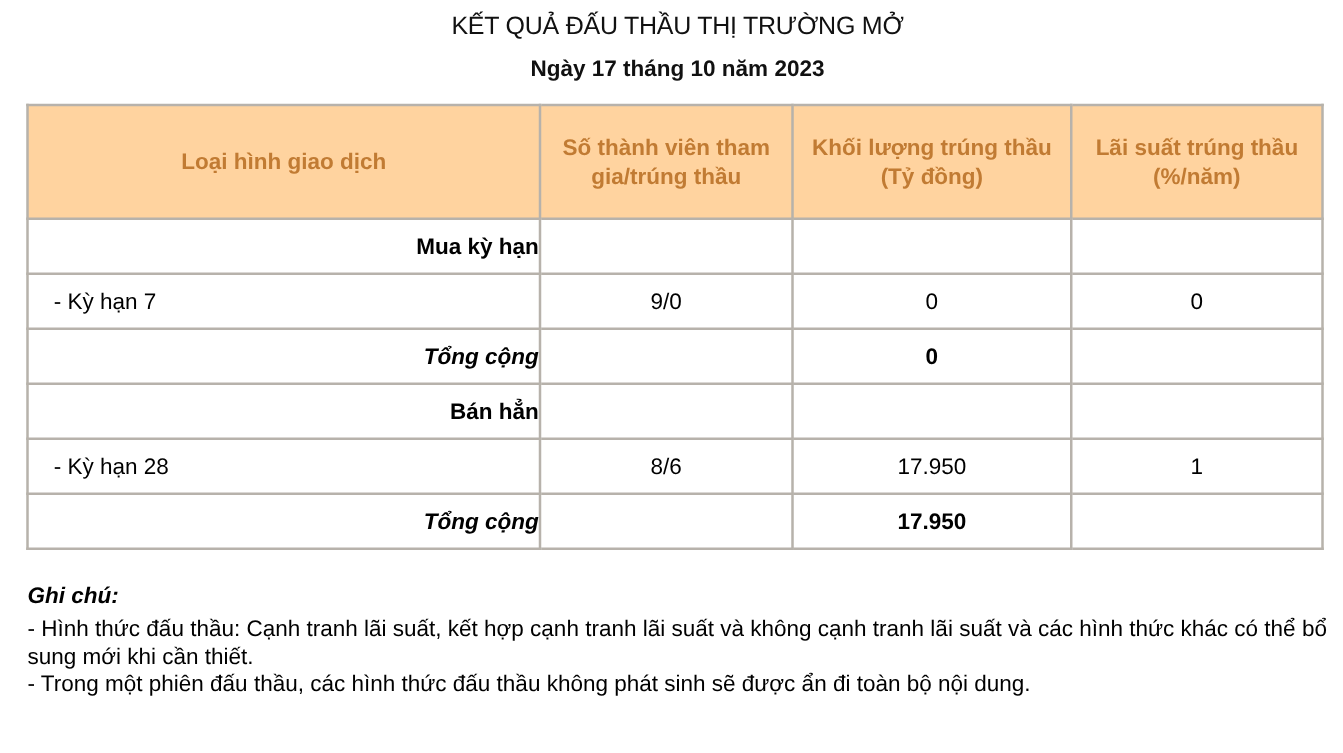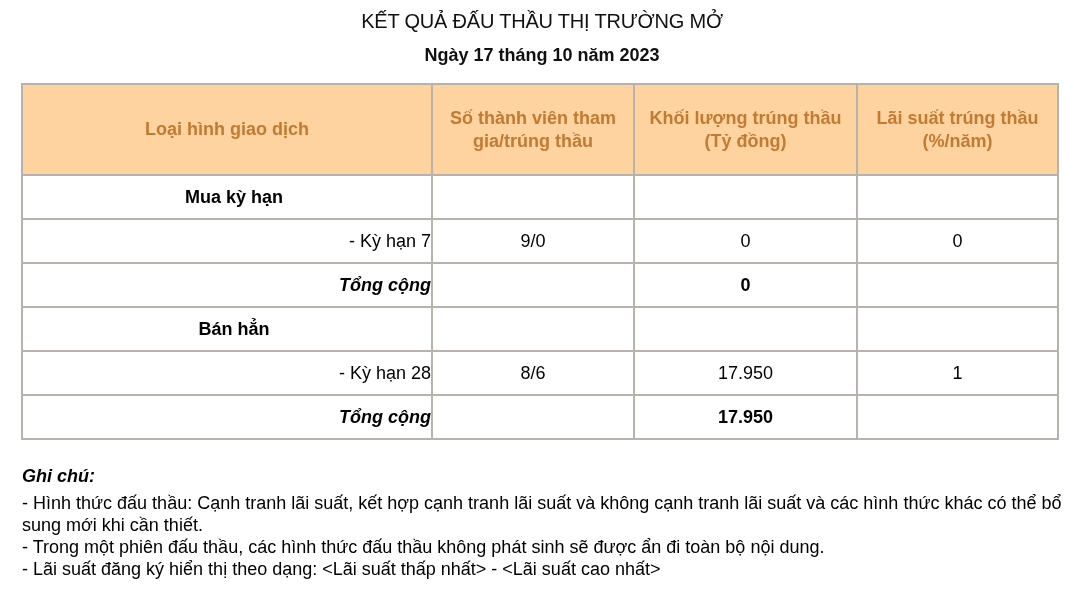--- a/index.html
+++ b/index.html
@@ -65,24 +65,24 @@
       height: 42px;
       vertical-align: middle;
     }
     .col1 { width: 410px; }
     .col2 { width: 202px; }
     .col3 { width: 223px; }
     .col4 { width: 201px; }
     .group-label {
       font-weight: bold;
       padding-left: 14px !important;
-      text-align: center;
+      text-align: right;
     }
     .item-label {
-      text-align: right;
+      text-align: left;
       padding-left: 20px !important;
       border-radius: 13px;
     }
     .total-label {
       text-align: right;
       font-weight: bold;
       font-style: italic;
     }
     .num { text-align: center; }
     .num.bold { font-weight: bold; }
@@ -162,15 +162,14 @@
         <td class="num bold">17.950</td>
         <td></td>
       </tr>
     </tbody>
   </table>
 
   <div class="notes">
     <div class="notes-title">Ghi chú:</div>
     <p class="note-line">- Hình thức đấu thầu: Cạnh tranh lãi suất, kết hợp cạnh tranh lãi suất và không cạnh tranh lãi suất và các hình thức khác có thể bổ sung mới khi cần thiết.</p>
     <p class="note-line">- Trong một phiên đấu thầu, các hình thức đấu thầu không phát sinh sẽ được ẩn đi toàn bộ nội dung.</p>
-    <p class="note-line">- Lãi suất đăng ký hiển thị theo dạng: &lt;Lãi suất thấp nhất&gt; - &lt;Lãi suất cao nhất&gt;</p>
   </div>
 </div>
 
 </body></html>

